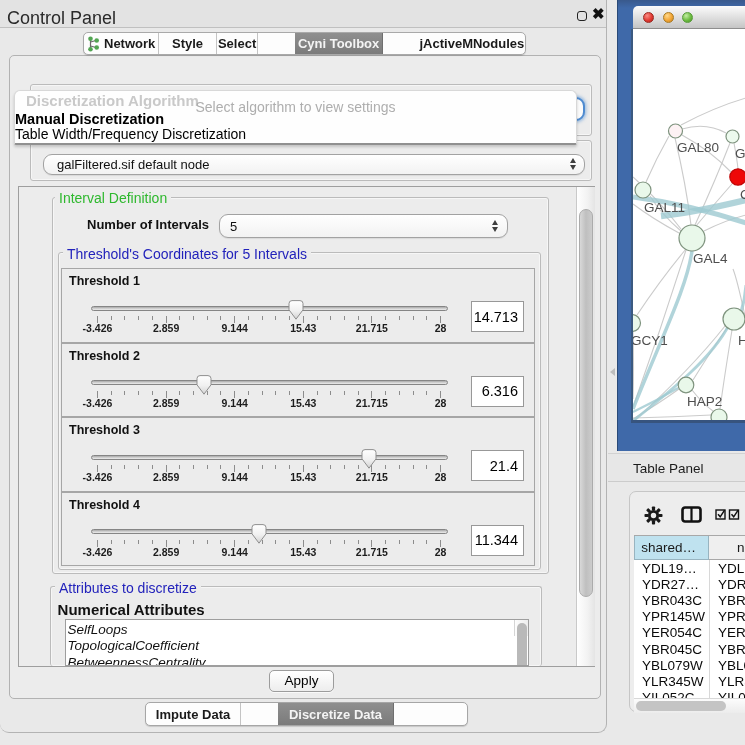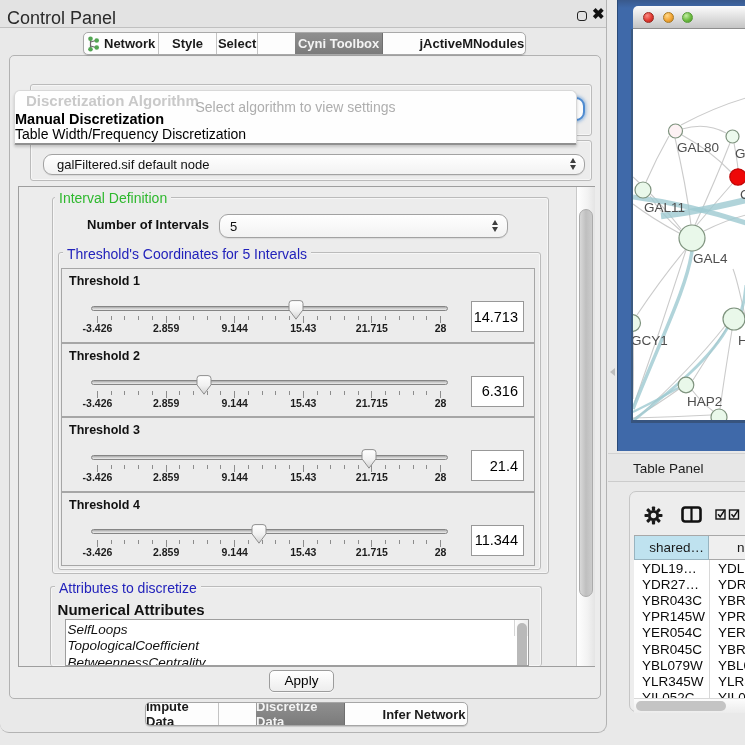--- a/index.html
+++ b/index.html
@@ -87,21 +87,21 @@
 #netcanvas { position:absolute; left:13px; top:28.5px; width:115px; height:391px; background:#fff; border-left:2px solid #3b5a80; }
 #netbot { position:absolute; left:13px; top:419.5px; right:0; height:3px; background:#37547e; }
 
 #tpbar { position:absolute; left:608px; top:453px; width:137px; height:29px; background:#e7e7e7;
   border-top:1px solid #d2d2d2; border-bottom:1px solid #cccccc; }
 #tpbar span { position:absolute; left:25px; top:7px; font-size:13.5px; color:#1c1c1c; }
 
 #tablecard { position:absolute; left:629px; top:491px; width:130px; height:221px; background:#ededed;
   border:1px solid #c6c6c6; border-radius:7px 0 0 7px; }
 #thead { position:absolute; left:4px; top:43px; width:126px; height:25px; display:flex; border-top:1px solid #a8a8a8; }
-#thead .h1 { width:75px; height:100%; background:#bfe2ef; border:1px solid #98b4c0; border-top:none; text-align:right; padding-right:4px; font-size:13.5px; color:#1a1a1a; line-height:24px; }
+#thead .h1 { width:75px; height:100%; background:#bfe2ef; border:1px solid #98b4c0; border-top:none; text-align:right; padding-right:12px; font-size:13.5px; color:#1a1a1a; line-height:24px; }
 #thead .h2 { flex:1; height:100%; background:#efefef; border-top:none; border-bottom:1px solid #a8a8a8; font-size:13.5px; color:#1a1a1a; line-height:24px; padding-left:28px; overflow:hidden; }
 #tbody { position:absolute; left:4px; top:68px; width:126px; height:138px; background:#fff; overflow:hidden; font-size:13.5px; color:#0a0a0a; }
 .trow { position:absolute; left:0; width:100%; height:16px; }
 .trow .c1 { position:absolute; left:8px; }
 .trow .c2 { position:absolute; left:84px; }
 #colsep { position:absolute; left:75px; top:0; bottom:0; width:1px; background:#d8d8d8; }
 #hsb { position:absolute; left:4px; top:206px; width:126px; height:15px; background:linear-gradient(#fcfcfc,#ececec); border-top:1px solid #d8d8d8; }
 #hsb:before { content:""; position:absolute; left:2px; top:2px; width:90px; height:10px; border-radius:5px; background:#c4c4c4; }
 </style></head>
 <body>
@@ -273,21 +273,20 @@
         <div>TopologicalCoefficient</div>
         <div>BetweennessCentrality</div>
     <div id="alsb"></div>
   </div>
 
   <div id="applybtn">Apply</div>
 
   <div id="bottabs">
     <div class="seg" style="width:95px">Impute Data</div>
     <div class="seg sel" style="width:116px">Discretize Data</div>
-    <div class="seg" style="width:112px">Infer Network</div>
   </div>
 
   <div id="popup">
     <span class="ghost">Discretization Algorithm</span>
     <span class="prompt">Select algorithm to view settings</span>
     <span class="it1">Manual Discretization</span>
     <span class="it2">Table Width/Frequency Discretization</span>
   </div>
 </div>
 

